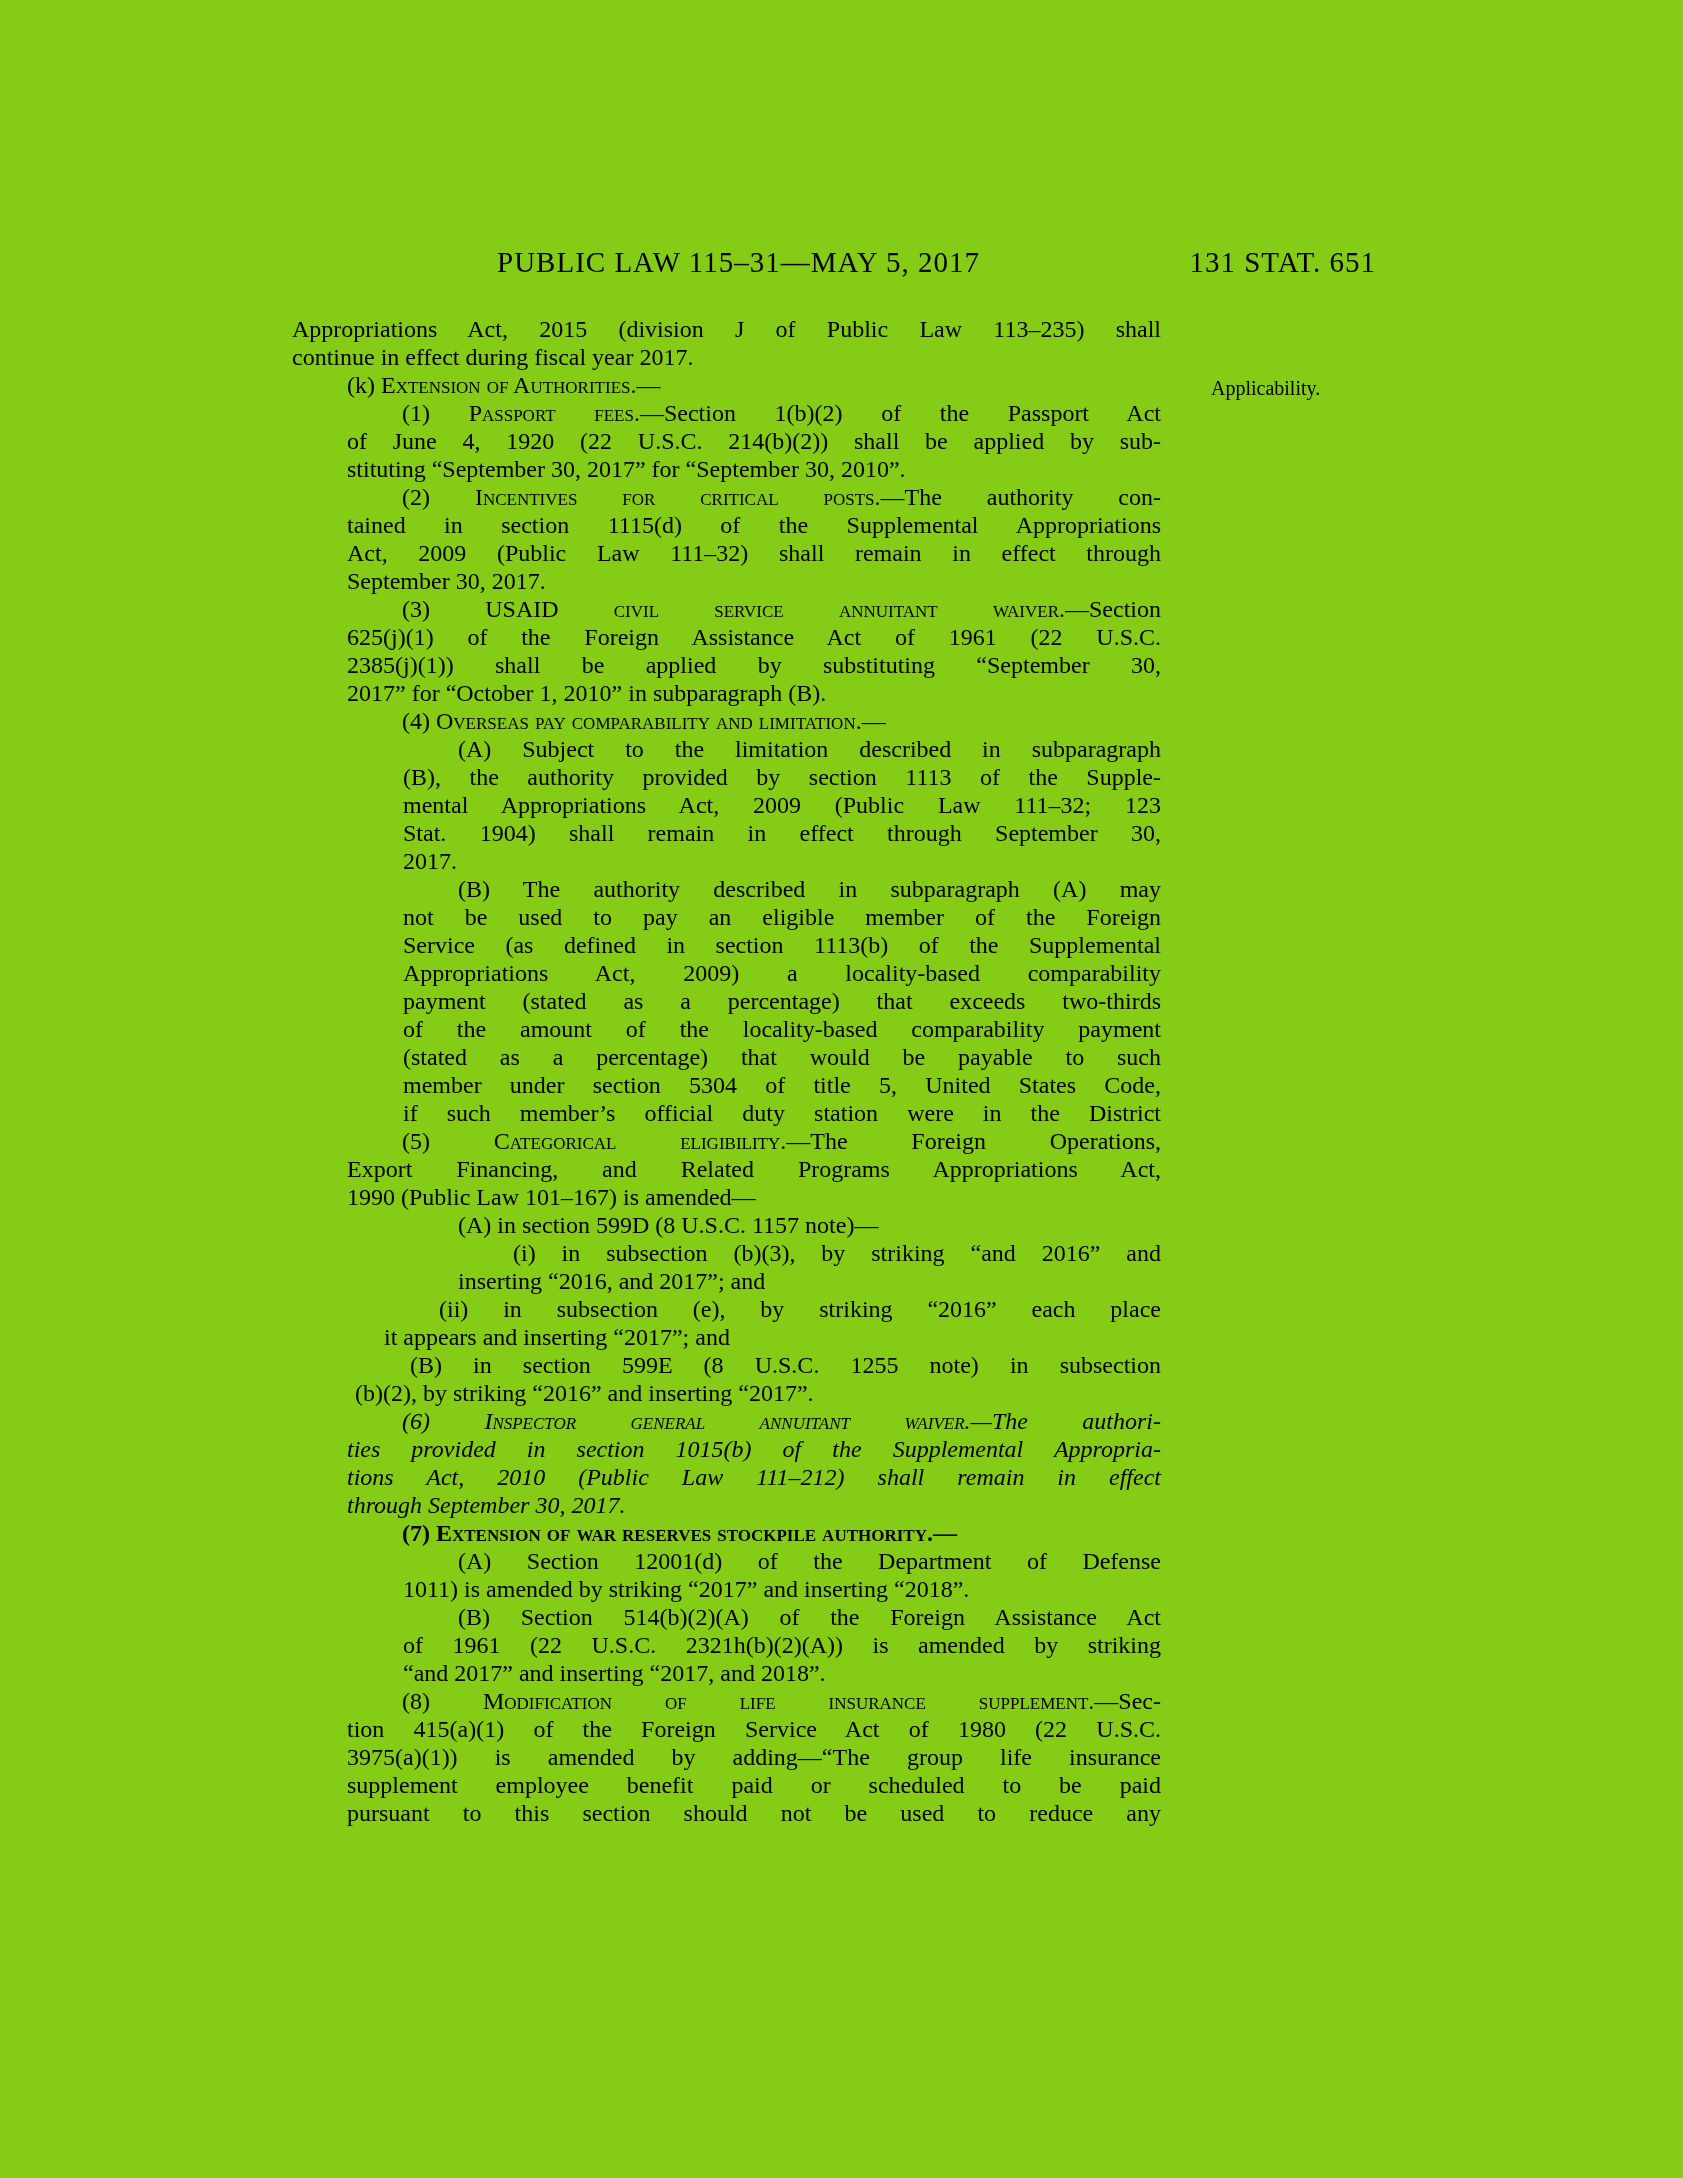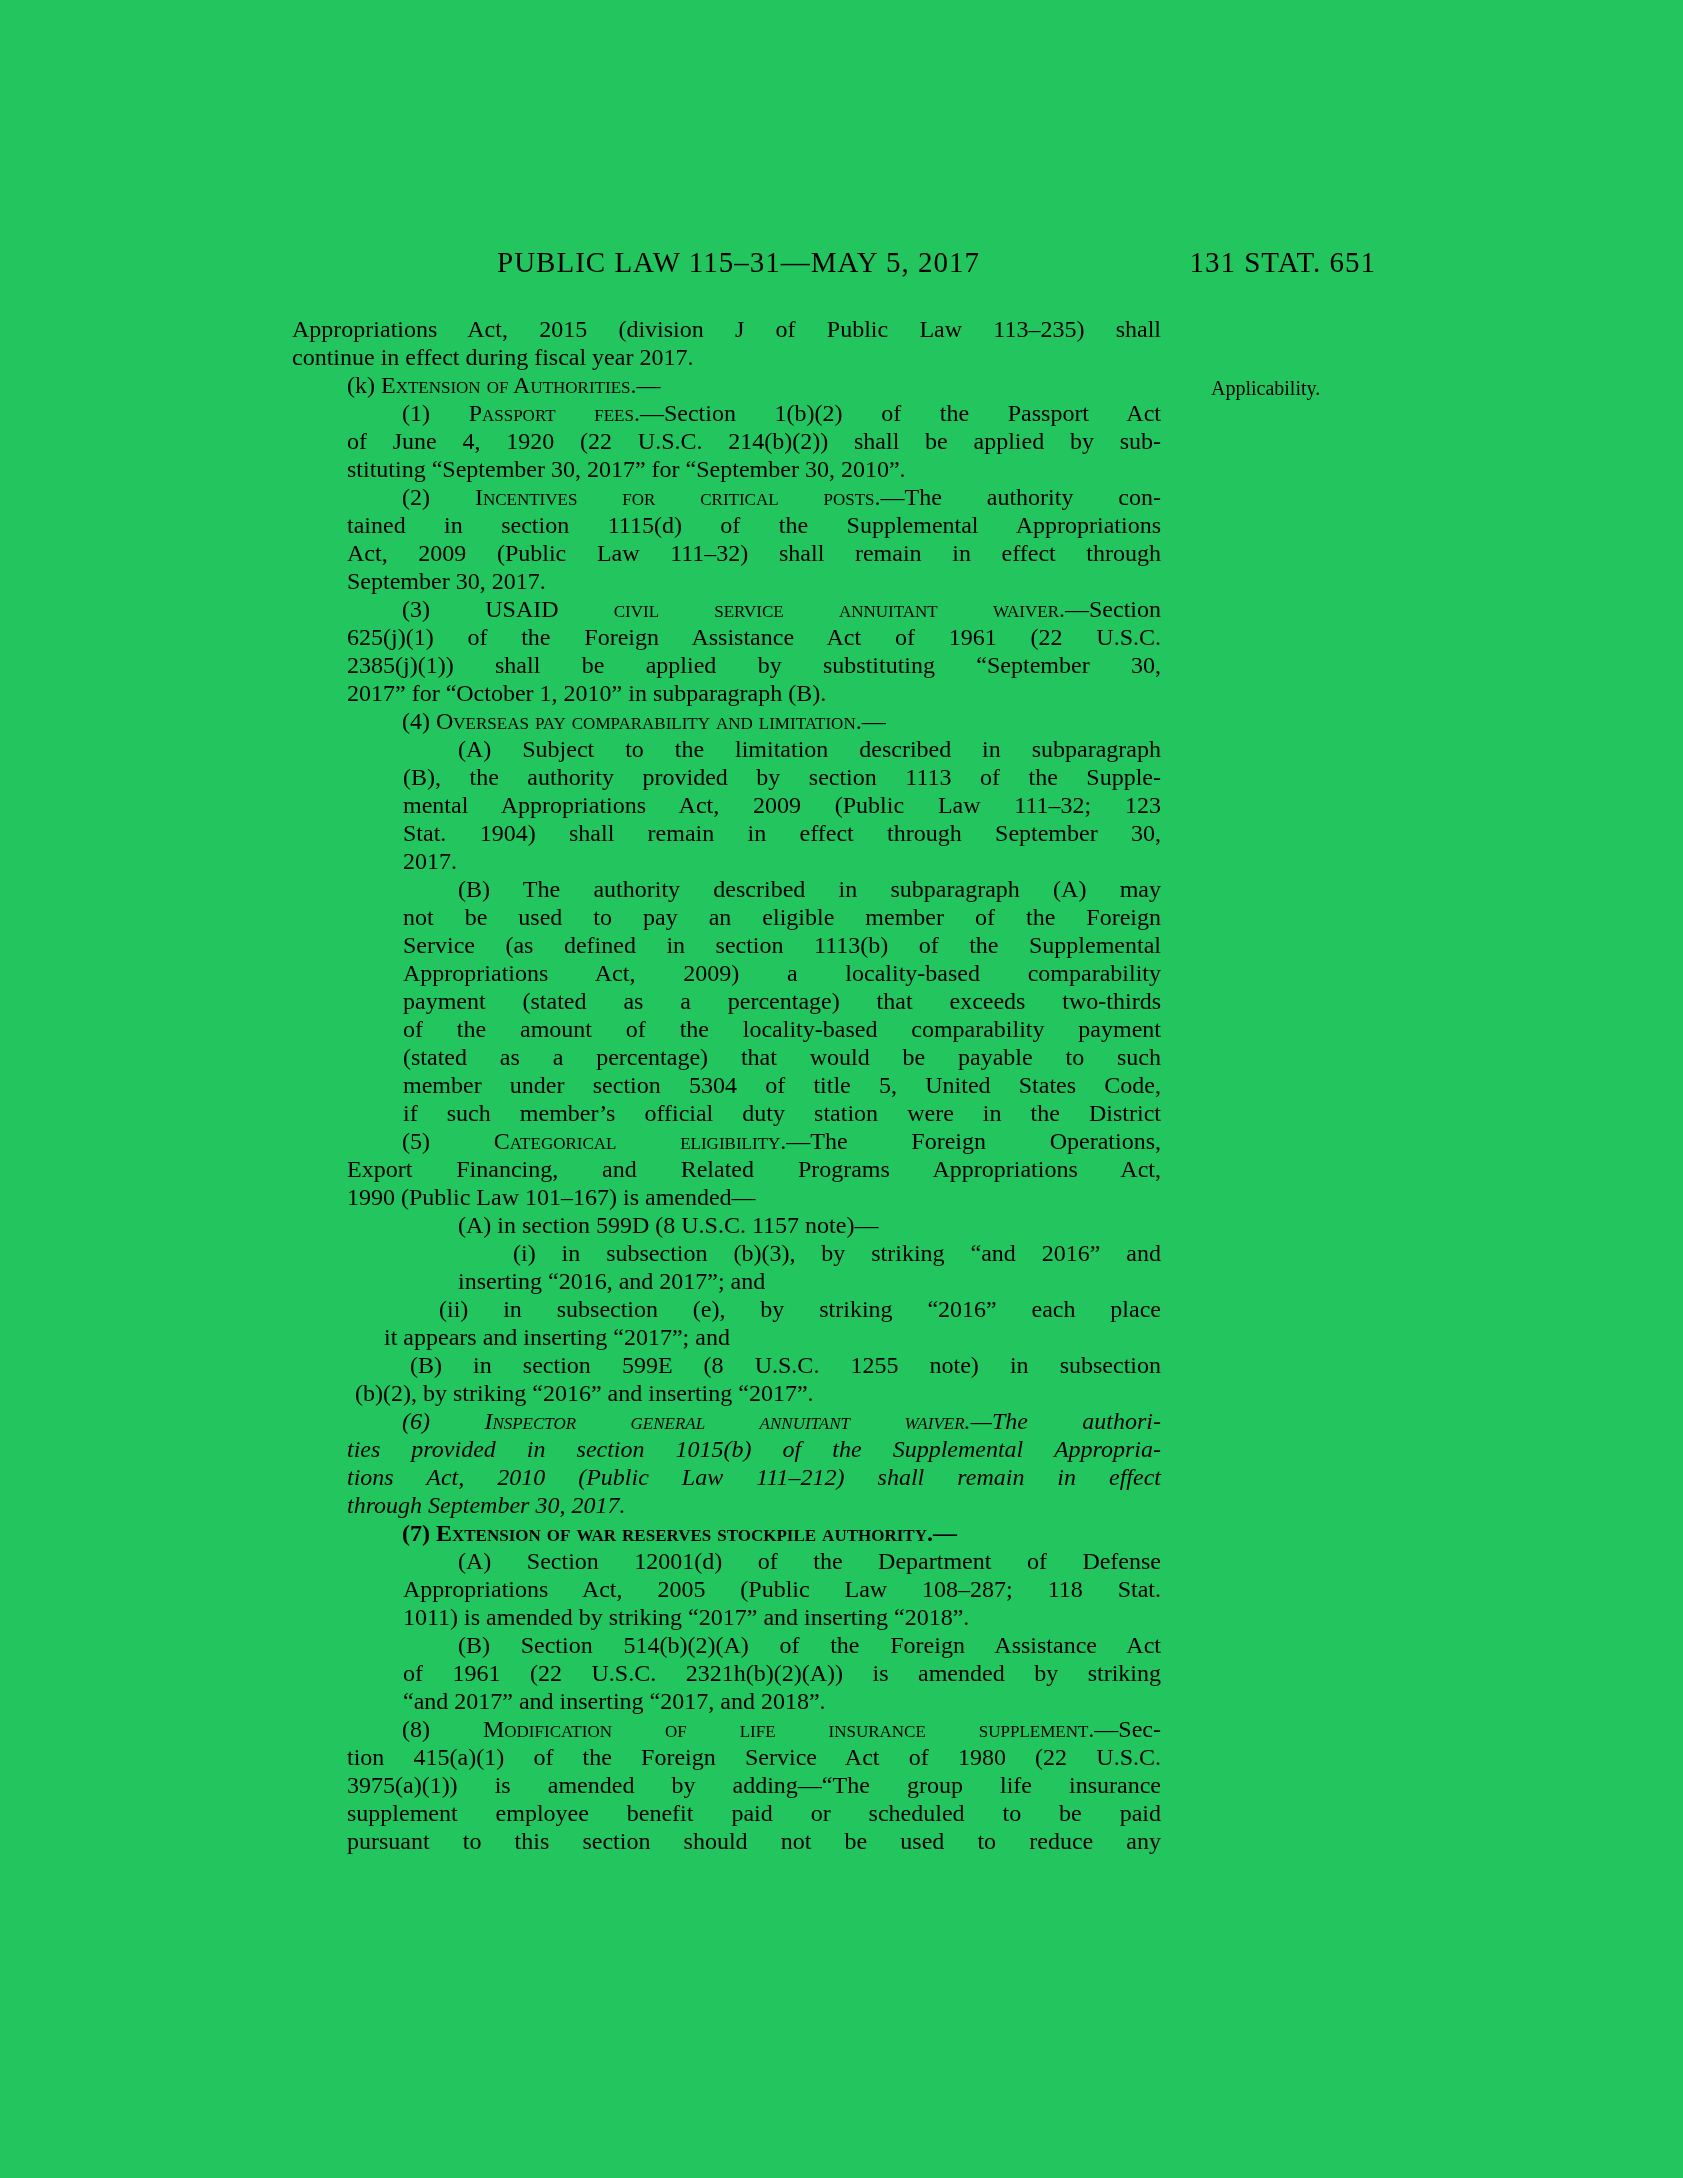--- a/index.html
+++ b/index.html
@@ -4,21 +4,21 @@
 <style>
   html, body {
     margin: 0;
     padding: 0;
     background: #ffffff;
   }
   .page {
     position: relative;
     width: 1683px;
     height: 2178px;
-    background: #22c55e;
+    background: #84cc16;
     color: #000000;
     font-family: "Liberation Serif", "DejaVu Serif", serif;
     overflow: hidden;
   }
   .header-title {
     position: absolute;
     top: 246px;
     left: 304px;
     width: 869px;
     text-align: center;
@@ -143,21 +143,20 @@
         <div class="line fl"><span>(6) </span><span class="sc">Inspector general annuitant waiver</span><span>.—The authori-</span></div>
         <div class="line"><span>ties provided in section 1015(b) of the Supplemental Appropria-</span></div>
         <div class="line"><span>tions Act, 2010 (Public Law 111–212) shall remain in effect</span></div>
         <div class="line end"><span>through September 30, 2017.</span></div>
       </div>
       <div class="para" style="margin-left: 55px; font-weight: bold;">
         <div class="line end fl"><span>(7) </span><span class="sc">Extension of war reserves stockpile authority</span><span>.—</span></div>
       </div>
       <div class="para" style="margin-left: 111px;">
         <div class="line fl"><span>(A) Section 12001(d) of the Department of Defense</span></div>
-        <div class="line"><span>Appropriations Act, 2005 (Public Law 108–287; 118 Stat.</span></div>
         <div class="line end"><span>1011) is amended by striking “2017” and inserting “2018”.</span></div>
       </div>
       <div class="para" style="margin-left: 111px;">
         <div class="line fl"><span>(B) Section 514(b)(2)(A) of the Foreign Assistance Act</span></div>
         <div class="line"><span>of 1961 (22 U.S.C. 2321h(b)(2)(A)) is amended by striking</span></div>
         <div class="line end"><span>“and 2017” and inserting “2017, and 2018”.</span></div>
       </div>
       <div class="para" style="margin-left: 55px;">
         <div class="line fl"><span>(8) </span><span class="sc">Modification of life insurance supplement</span><span>.—Sec-</span></div>
         <div class="line"><span>tion 415(a)(1) of the Foreign Service Act of 1980 (22 U.S.C.</span></div>

